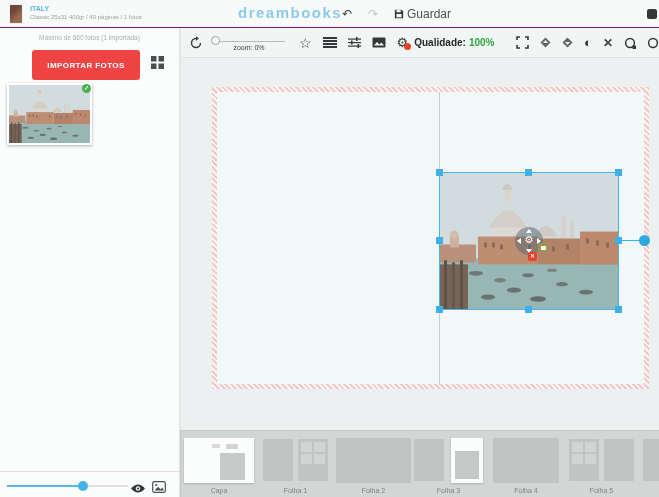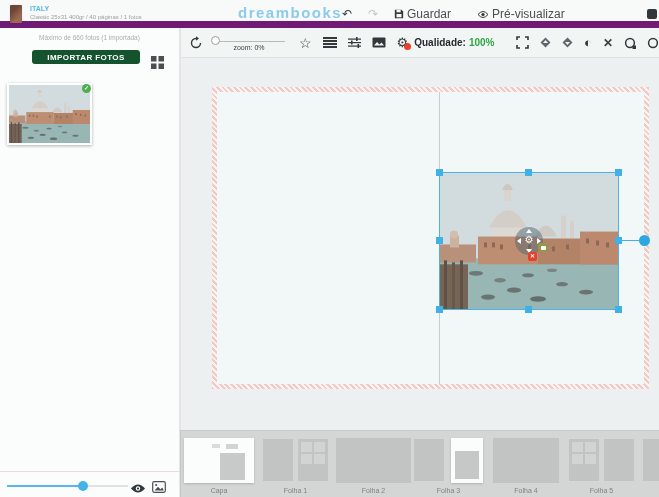--- a/index.html
+++ b/index.html
@@ -1,21 +1,21 @@
 <!DOCTYPE html>
 <html><head>
 <meta charset="utf-8">
 <style>
   *{margin:0;padding:0;box-sizing:border-box}
   html,body{width:659px;height:497px}
   body{font-family:"Liberation Sans",sans-serif;background:#eef0f0;overflow:hidden}
   #app{position:relative;width:659px;height:497px;background:#edf0f0;overflow:hidden}
 
   
-  #topbar{position:absolute;left:0;top:0;width:659px;height:28px;background:#f8fafa;border-bottom:7px solid #701a75;z-index:6}
+  #topbar{position:absolute;left:0;top:0;width:659px;height:28px;background:#f8fafa;border-bottom:1px solid #701a75;z-index:6}
   .book-thumb{position:absolute;left:10px;top:5px;width:12px;height:18px;border-radius:1px;background:linear-gradient(135deg,#6d4537 30%,#9a6a50 70%);box-shadow:0 0 1px rgba(0,0,0,.4)}
   .proj{position:absolute;left:30px;top:4px;line-height:1.35;white-space:nowrap}
   .proj-title{font-size:7px;font-weight:bold;color:#57b6e8}
   .proj-specs{font-size:6px;color:#9aa0a2}
   .logo{position:absolute;left:238px;top:4px;font-size:15px;font-weight:bold;letter-spacing:1.5px;color:#8ccbeb}
   .tb-act{position:absolute;top:0;height:28px;display:flex;align-items:center;gap:3px;font-size:12px;color:#4a4f52;cursor:pointer;white-space:nowrap}
   .act-undo{left:342px;font-size:12px;color:#3c4144}
   .act-redo{left:368px;font-size:12px;color:#c3c7c8}
   .act-save{left:394px}
   .act-preview{left:477px}
@@ -38,21 +38,21 @@
   .gear-dot{position:absolute;right:-3px;bottom:-1px;width:7px;height:7px;border-radius:50%;background:#e8402a}
   .quality{margin-left:6px;font-size:10px;font-weight:bold;color:#26292b;white-space:nowrap}
   .quality .val{color:#2fa640;margin-left:3px}
   .t-right{margin-left:auto;display:flex;align-items:center;gap:11px;padding-left:10px}
   .contrast-icon{font-size:13px;line-height:13px}
   .x-icon{font-size:12px;line-height:12px;font-weight:bold;color:#3a3f42}
 
   
   #sidebar{position:absolute;left:0;top:28px;width:180px;height:469px;background:#fbfdfd;border-right:1px solid #e2e6e6;z-index:4}
   .photos-summary{position:absolute;left:0;top:6px;width:100%;text-align:center;font-size:6.5px;color:#a8adad}
-  .import-btn{position:absolute;left:32px;top:22px;width:108px;height:14px;background:#14532d;border:none;border-radius:3px;color:#fff;font-size:8px;font-weight:bold;letter-spacing:.4px;cursor:pointer;font-family:"Liberation Sans",sans-serif}
+  .import-btn{position:absolute;left:32px;top:22px;width:108px;height:30px;background:#ef4444;border:none;border-radius:3px;color:#fff;font-size:8px;font-weight:bold;letter-spacing:.4px;cursor:pointer;font-family:"Liberation Sans",sans-serif}
   .grid-icon{position:absolute;left:151px;top:27px;cursor:pointer}
   #photo-card{position:absolute;left:7px;top:55px;width:85px;height:62px;background:#fff;box-shadow:0 1px 3px rgba(0,0,0,.3);padding:2px;cursor:pointer}
   #photo-card svg{width:100%;height:100%;display:block}
   .green-badge{position:absolute;right:1px;top:1px;width:9px;height:9px;border-radius:50%;background:#49b04e;color:#fff;font-size:6px;line-height:9px;text-align:center;font-weight:bold}
   .sidebar-divider{position:absolute;left:0;top:443px;width:180px;height:1px;background:#edd9d9}
   .size-slider{position:absolute;left:7px;top:457px;width:121px;height:2px;background:#e3e0e0;cursor:pointer}
   .size-slider-fill{width:76px;height:2px;background:#57b8e8}
   .size-slider-knob{position:absolute;left:71px;top:-4px;width:10px;height:10px;border-radius:50%;background:#45b2e8}
   .sb-eye{position:absolute;left:130px;top:452px;cursor:pointer}
   .sb-img{position:absolute;left:152px;top:451px;cursor:pointer}
@@ -157,27 +157,20 @@
       <span>↷</span>
     </div>
     <div class="tb-act act-save">
       <svg class="icon-svg" width="10" height="10" viewBox="0 0 12 12">
           <path d="M1 1h8l2 2v8H1z" fill="#33383b"></path>
           <rect x="3" y="1" width="5" height="3" fill="#f8fafa"></rect>
           <rect x="3" y="6" width="6" height="4" fill="#f8fafa"></rect>
         </svg>
       <span>Guardar</span>
     </div>
-    <div class="tb-act act-preview">
-      <svg class="icon-svg" width="12" height="9" viewBox="0 0 12 9">
-          <path d="M1 4.5 Q6 -1.5 11 4.5 Q6 10.5 1 4.5 Z" fill="none" stroke="#33383b" stroke-width="1"></path>
-          <circle cx="6" cy="4.5" r="1.6" fill="#33383b"></circle>
-        </svg>
-      <span>Pré-visualizar</span>
-    </div>
     <div class="tb-act act-more">
       <div class="more-dot"></div>
     </div>
   </div>
 
   <div id="toolbar">
     <div class="t-item rotate-icon">
       <svg width="14" height="14" viewBox="0 0 14 14">
           <path d="M11.5 7 A4.5 4.5 0 1 1 7 2.5" fill="none" stroke="#33383b" stroke-width="1.4"></path>
           <path d="M7 0.2 L10 2.5 L7 4.8 Z" fill="#33383b"></path>

